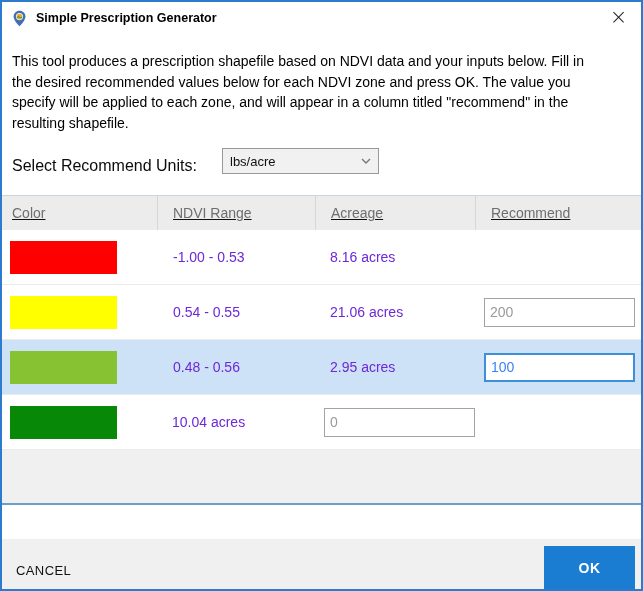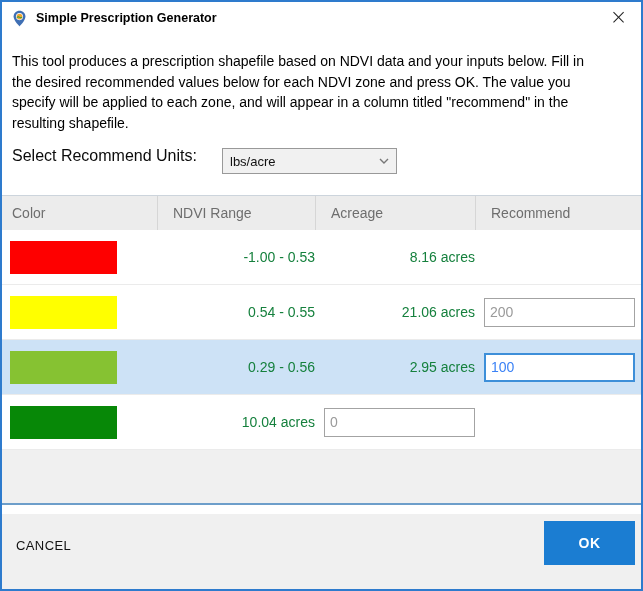--- a/index.html
+++ b/index.html
@@ -35,68 +35,68 @@
 
   
   .description{
     position:absolute;left:10px;top:49px;width:582px;
     font-size:14px;line-height:20.5px;color:#000;
   }
 
   
   .units-row{
     position:absolute;left:10px;top:145px;height:28px;
-    display:flex;align-items:flex-start;
+    display:flex;align-items:flex-end;
   }
   .units-label{font-size:16px;color:#0b0b0b;}
   .units-select{
-    position:absolute;left:210px;top:1px;width:175px;height:26px;
+    position:absolute;left:210px;top:1px;width:157px;height:26px;
     background:#f1f1f1;border:1px solid #999;
     display:flex;align-items:center;
     font-size:13px;color:#111;padding-left:7px;
   }
   .units-select .chev{position:absolute;right:7px;top:9px;}
 
   
   .grid{
     position:absolute;left:0;right:0;top:193px;height:310px;
     border-top:1px solid #ccd4dc;
     border-bottom:2px solid var(--table-bottom-border);
     background:#f0f0f0;
   }
   .grid-header{
     display:grid;grid-template-columns:155px 158px 160px 1fr;
-    height:34px;background:#ececec;
+    height:34px;background:#ececec;text-decoration:underline;
   }
   .grid-header .hcell{
     display:flex;align-items:center;
     font-size:14px;color:#6e6e6e;
   }
   .hcell.c1{padding-left:10px;}
   .hcell.c2,.hcell.c3,.hcell.c4{border-left:1px solid #d6d6d6;padding-left:15px;}
   .grid-row{
     display:grid;grid-template-columns:155px 158px 160px 1fr;
     height:55px;background:#fff;border-bottom:1px solid #ebebeb;
     align-items:center;
   }
   .grid-row.selected{background:var(--selected-row);}
   .swatch{width:107px;height:33px;margin-left:8px;}
-  .cell-text{font-size:14px;color:#15803d;padding-left:16px;text-align:right;}
+  .cell-text{font-size:14px;color:#6d28d9;padding-left:16px;}
   .cell-text.acre{padding-left:15px;}
   .rec-cell{padding-left:9px;}
   .rec-input{
     width:151px;height:29px;border:1px solid #a3a3a3;background:#fff;
     font-family:"Liberation Sans","DejaVu Sans",sans-serif;
     font-size:14px;color:#9a9a9a;padding-left:5px;outline:none;
   }
   .rec-input.focused{border:2px solid #3d8fd9;color:#3b82f6;}
 
   
   .footer{
-    position:absolute;left:0;right:0;bottom:0;height:75px;
+    position:absolute;left:0;right:0;bottom:0;height:50px;
     background:#f0f0f0;
   }
   .cancel-btn{
     position:absolute;left:14px;top:24px;
     font-size:13px;font-weight:500;color:#121212;letter-spacing:0.4px;
     cursor:default;
   }
   .ok-btn{
     position:absolute;right:6px;top:7px;width:91px;height:44px;
     background:var(--accent);border:none;color:#fff;
@@ -152,21 +152,21 @@
       </div>
     <div class="cell-text">0.54 - 0.55</div>
     <div class="cell-text acre">21.06 acres</div>
     <div class="rec-cell"><input type="text" class="rec-input" value="200" style=""></div>
   </div>
 
   <div class="grid-row selected">
     <div>
         <div class="swatch" style="background-color: rgb(134, 194, 50);"></div>
       </div>
-    <div class="cell-text">0.29 - 0.56</div>
+    <div class="cell-text">0.48 - 0.56</div>
     <div class="cell-text acre">2.95 acres</div>
     <div class="rec-cell"><input type="text" class="rec-input focused" autofocus="" value="100" style=""></div>
   </div>
 
   <div class="grid-row">
     <div>
         <div class="swatch" style="background-color: rgb(7, 136, 7);"></div>
       </div>
     <div class="cell-text acre">10.04 acres</div>
     <div class="rec-cell"><input type="text" class="rec-input" value="0" style=""></div>

